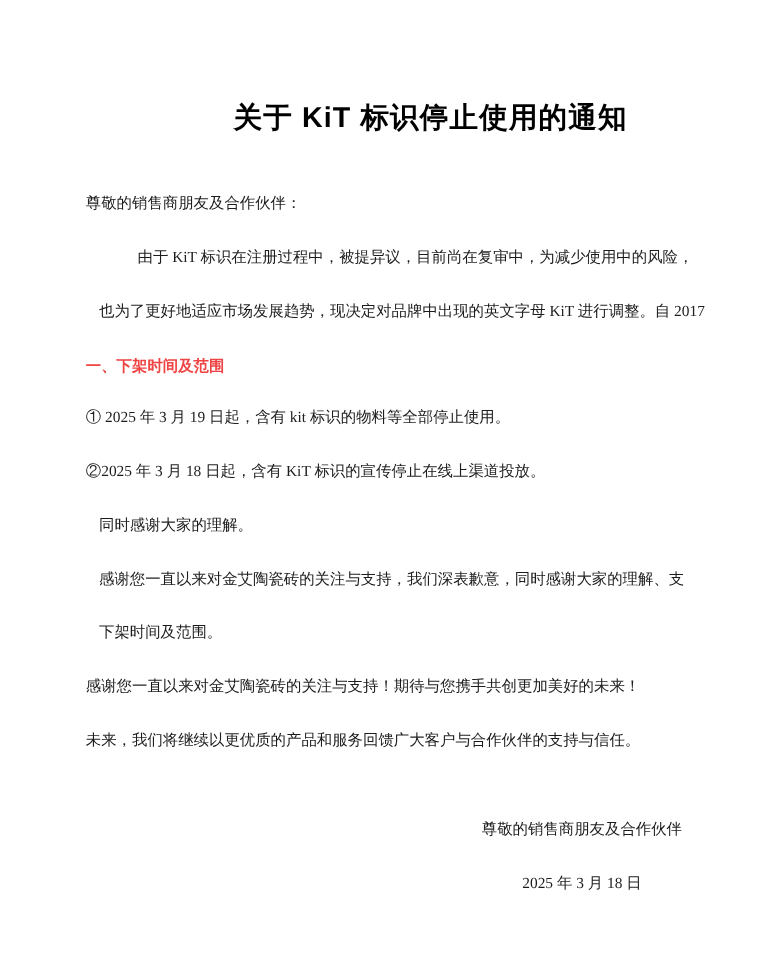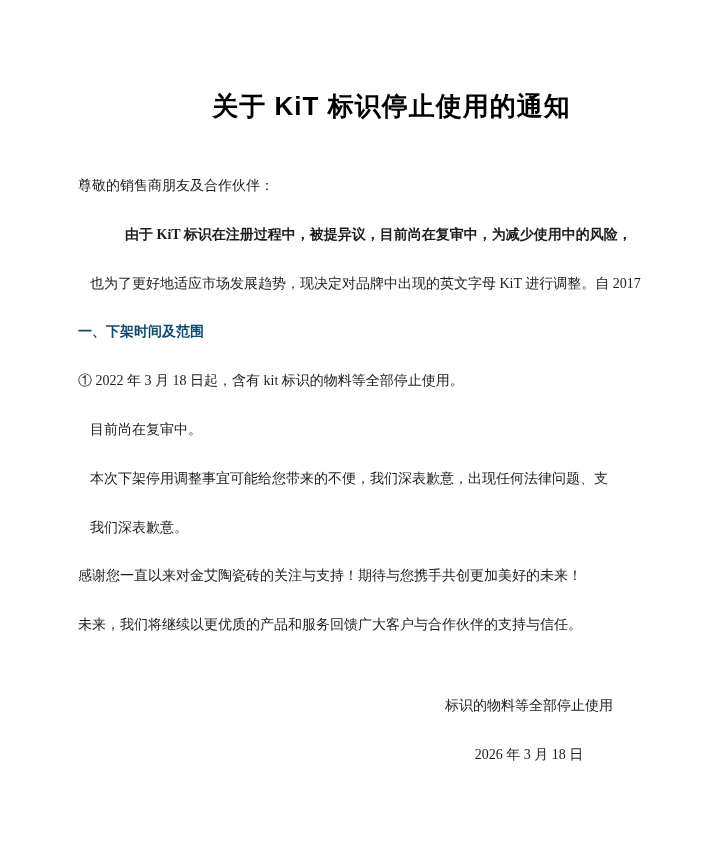--- a/index.html
+++ b/index.html
@@ -30,25 +30,25 @@
     letter-spacing: 1px;
     margin-bottom: 42px;
   }
   .line {
     font-size: 14px;
     line-height: 36.8px;
     white-space: nowrap;
     color: #1c1c1c;
   }
   .heading {
-    font-family: Liberation Mono, monospace;
+    font-family: Liberation Sans, sans-serif;
     font-weight: bold;
-    color: #0c4a6e;
+    color: #ef4444;
   }
-  .indent { text-indent: 35px; font-weight: bold; }
+  .indent { text-indent: 35px; }
   .para-gap { margin-top: 5px; }
   .signature-block {
     width: 220px;
     margin: 44px 78px 0 auto;
     text-align: center;
   }
   .signature-block .line { white-space: nowrap; }
   .hscrollbar-track {
     position: absolute;
     left: 0;
@@ -76,36 +76,37 @@
   <div class="doc-title">关于 KiT 标识停止使用的通知</div>
 
   <div class="line">尊敬的销售商朋友及合作伙伴：</div>
 
   <div class="para-gap">
     <div class="line indent">由于 KiT 标识在注册过程中，被提异议，目前尚在复审中，为减少使用中的风险，</div>
     <div class="line">也为了更好地适应市场发展趋势，现决定对品牌中出现的英文字母 KiT 进行调整。自 2017</div>
   </div>
 
   <div class="line heading">一、下架时间及范围</div>
-  <div class="line">① 2022 年 3 月 18 日起，含有 kit 标识的物料等全部停止使用。</div>
+  <div class="line">① 2025 年 3 月 19 日起，含有 kit 标识的物料等全部停止使用。</div>
+  <div class="line">②2025 年 3 月 18 日起，含有 KiT 标识的宣传停止在线上渠道投放。</div>
 
   <div>
-    <div class="line">目前尚在复审中。</div>
+    <div class="line">同时感谢大家的理解。</div>
   </div>
 
   <div>
-    <div class="line">本次下架停用调整事宜可能给您带来的不便，我们深表歉意，出现任何法律问题、支</div>
-    <div class="line">我们深表歉意。</div>
+    <div class="line">感谢您一直以来对金艾陶瓷砖的关注与支持，我们深表歉意，同时感谢大家的理解、支</div>
+    <div class="line">下架时间及范围。</div>
   </div>
 
   <div class="line">感谢您一直以来对金艾陶瓷砖的关注与支持！期待与您携手共创更加美好的未来！</div>
   <div class="line">未来，我们将继续以更优质的产品和服务回馈广大客户与合作伙伴的支持与信任。</div>
 
   <div class="signature-block">
-    <div class="line">标识的物料等全部停止使用</div>
-    <div class="line">2026 年 3 月 18 日</div>
+    <div class="line">尊敬的销售商朋友及合作伙伴</div>
+    <div class="line">2025 年 3 月 18 日</div>
   </div>
 
   <div class="hscrollbar-track">
     <div class="hscrollbar-thumb"></div>
   </div>
 
 </div>
 
 </body></html>

